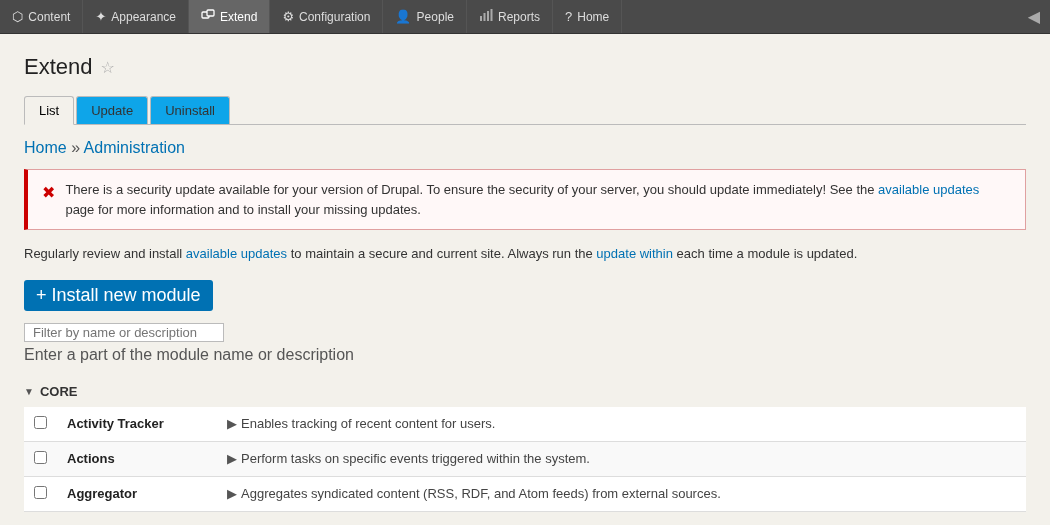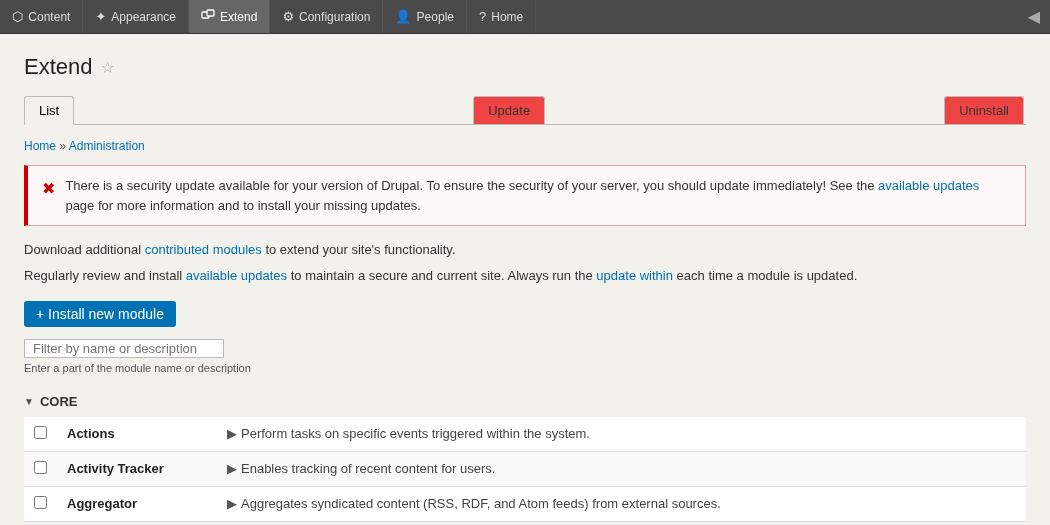--- a/index.html
+++ b/index.html
@@ -48,43 +48,42 @@
       font-weight: normal;
       color: #222;
     }
     .star-icon { color: #aaa; font-size: 16px; cursor: pointer; }
 
     
     .tabs {
       display: flex;
       border-bottom: 1px solid #bbb;
       margin-bottom: 14px;
-      justify-content: space-between;
     }
     .tab {
       padding: 6px 14px;
       font-size: 13px;
       color: #333;
-      background: #ef4444;
+      background: #0ea5e9;
       border: 1px solid #bbb;
       border-bottom: none;
       cursor: pointer;
       margin-right: 2px;
       border-radius: 3px 3px 0 0;
     }
     .tab.active {
       background: #f3f1eb;
       border-bottom: 1px solid #f3f1eb;
       margin-bottom: -1px;
       color: #000;
     }
 
     
     .breadcrumb {
-      font-size: 12px;
+      font-size: 16px;
       color: #555;
       margin-bottom: 12px;
     }
     .breadcrumb a { color: #0071b3; text-decoration: none; }
 
     
     .alert-box {
       border: 1px solid #e0a0a0;
       border-left: 4px solid #c00;
       background: #fff8f8;
@@ -107,40 +106,40 @@
       line-height: 1.5;
     }
     .desc-text a { color: #0071b3; text-decoration: none; }
 
     
     .install-btn {
       display: inline-block;
       padding: 5px 12px;
       background: #0071b3;
       color: #fff;
-      font-size: 14px;
+      font-size: 18px;
       border: none;
       border-radius: 3px;
       cursor: pointer;
       margin: 10px 0 12px 0;
     }
 
     
     .filter-input {
       display: block;
       width: 200px;
       padding: 1px 8px;
       font-size: 13px;
       border: 1px solid #bbb;
       background: #fff;
       color: #999;
       margin-bottom: 4px;
     }
     .filter-hint {
-      font-size: 11px;
+      font-size: 16px;
       color: #555;
       margin-bottom: 14px;
     }
 
     
     .section-header {
       display: flex;
       align-items: center;
       gap: 6px;
       font-size: 13px;
@@ -197,20 +196,31 @@
   </div>
   <div class="top-nav-item">
     <span class="nav-icon">⚙</span>
     <span>Configuration</span>
   </div>
   <div class="top-nav-item">
     <span class="nav-icon">👤</span>
     <span>People</span>
   </div>
   <div class="top-nav-item">
+    <span class="nav-icon">
+      <svg width="14" height="14" viewBox="0 0 14 14" fill="none" xmlns="http://www.w3.org/2000/svg">
+        <rect x="1" y="8" width="2" height="5" fill="#aaa"></rect>
+        <rect x="4.5" y="5" width="2" height="8" fill="#aaa"></rect>
+        <rect x="8" y="3" width="2" height="10" fill="#aaa"></rect>
+        <rect x="11.5" y="1" width="2" height="12" fill="#aaa"></rect>
+      </svg>
+    </span>
+    <span>Reports</span>
+  </div>
+  <div class="top-nav-item">
     <span class="nav-icon">?</span>
     <span>Home</span>
   </div>
   <div class="nav-spacer"></div>
   <div class="nav-toggle">◀</div>
 </nav>
 
 <div class="main-content">
 
   
@@ -234,23 +244,20 @@
   
   <div class="alert-box">
     <span class="alert-icon">✖</span>
     <span>
       <span>There is a security update available for your version of Drupal. To ensure the security of your server, you should update immediately! See the </span><a>available updates</a><span> page for more information and to install your missing updates.</span>
     </span>
   </div>
 
   
   <p class="desc-text">
-    <span>Download additional </span><a>contributed modules</a><span> to extend your site's functionality.</span>
-  </p>
-  <p class="desc-text">
     <span>Regularly review and install </span><a>available updates</a><span> to maintain a secure and current site. Always run the </span><a>update within</a><span> each time a module is updated.</span>
   </p>
 
   
   <button class="install-btn">+ Install new module</button>
 
   
   <input class="filter-input" type="text" placeholder="Filter by name or description" style="">
   <div class="filter-hint">Enter a part of the module name or description</div>
 
@@ -260,32 +267,32 @@
     <span>CORE</span>
   </div>
 
   
   <table class="module-table">
     <tbody>
       <tr class="module-row">
         <td class="module-checkbox">
           <input type="checkbox" style="">
         </td>
-        <td class="module-name">Actions</td>
+        <td class="module-name">Activity Tracker</td>
         <td class="module-desc">
-          <span class="module-desc-arrow">▶</span><span>Perform tasks on specific events triggered within the system.</span>
+          <span class="module-desc-arrow">▶</span><span>Enables tracking of recent content for users.</span>
         </td>
       </tr>
       <tr class="module-row">
         <td class="module-checkbox">
           <input type="checkbox" style="">
         </td>
-        <td class="module-name">Activity Tracker</td>
+        <td class="module-name">Actions</td>
         <td class="module-desc">
-          <span class="module-desc-arrow">▶</span><span>Enables tracking of recent content for users.</span>
+          <span class="module-desc-arrow">▶</span><span>Perform tasks on specific events triggered within the system.</span>
         </td>
       </tr>
       <tr class="module-row">
         <td class="module-checkbox">
           <input type="checkbox" style="">
         </td>
         <td class="module-name">Aggregator</td>
         <td class="module-desc">
           <span class="module-desc-arrow">▶</span><span>Aggregates syndicated content (RSS, RDF, and Atom feeds) from external sources.</span>
         </td>

